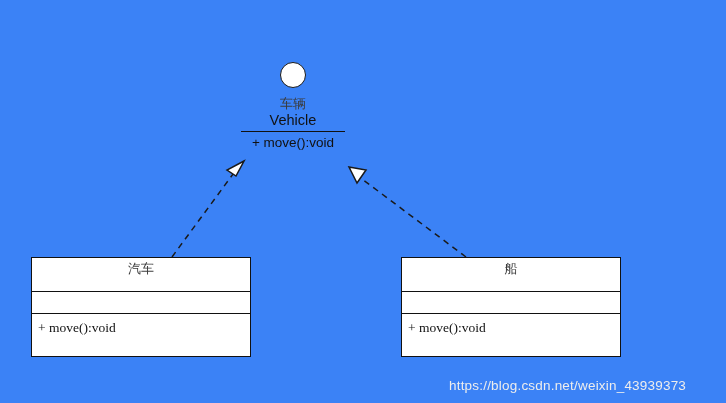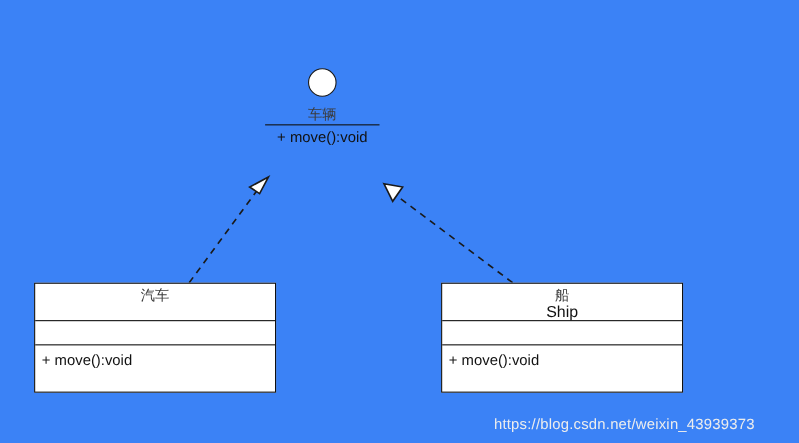--- a/index.html
+++ b/index.html
@@ -63,20 +63,21 @@
   
   .uclass {
     position: absolute;
     box-sizing: border-box;
     border: 1.7px solid #111111;
     background: #ffffff;
   }
   .uclass .compartment {
     box-sizing: border-box;
     border-bottom: 1.7px solid #111111;
+    font-family: Liberation Serif, serif;
   }
   .uclass .compartment.last {
     border-bottom: none;
   }
   .cmp-name {
     height: 34px;
     text-align: center;
     padding-top: 3px;
   }
   .cmp-name .cn {
@@ -141,38 +142,38 @@
 
     <g>
       <line x1="466" y1="257" x2="358" y2="176" stroke="#1a1a1a" stroke-width="1.5" stroke-dasharray="6,5"></line>
       <polygon points="349,167 366,170 357,183" fill="#ffffff" stroke="#1a1a1a" stroke-width="1.5" stroke-linejoin="miter"></polygon>
     </g>
   </svg>
 
   <div class="iface">
     <div class="iface-ball"></div>
     <div class="iface-cn">车辆</div>
+    <div class="iface-en">Vehicle</div>
     <div class="iface-rule"></div>
     <div class="iface-op">+ move():void</div>
   </div>
 
   <div class="uclass" style="left:31px; top:257px; width:220px; height:100px;">
     <div class="compartment cmp-name">
       <div class="cn">汽车</div>
     </div>
     <div class="compartment cmp-attrs"></div>
     <div class="compartment cmp-ops last">
       <div class="op">+ move():void</div>
     </div>
   </div>
 
   <div class="uclass" style="left:401px; top:257px; width:220px; height:100px;">
     <div class="compartment cmp-name">
       <div class="cn">船</div>
-      <div class="en">Ship</div>
     </div>
     <div class="compartment cmp-attrs"></div>
     <div class="compartment cmp-ops last">
       <div class="op">+ move():void</div>
     </div>
   </div>
 
   <div class="watermark">https://blog.csdn.net/weixin_43939373</div>
 
 </div>

